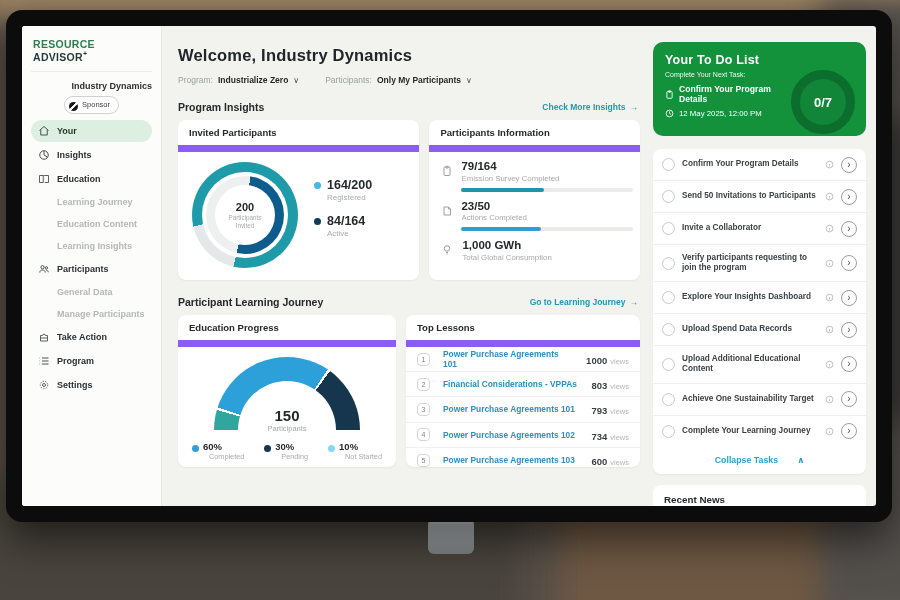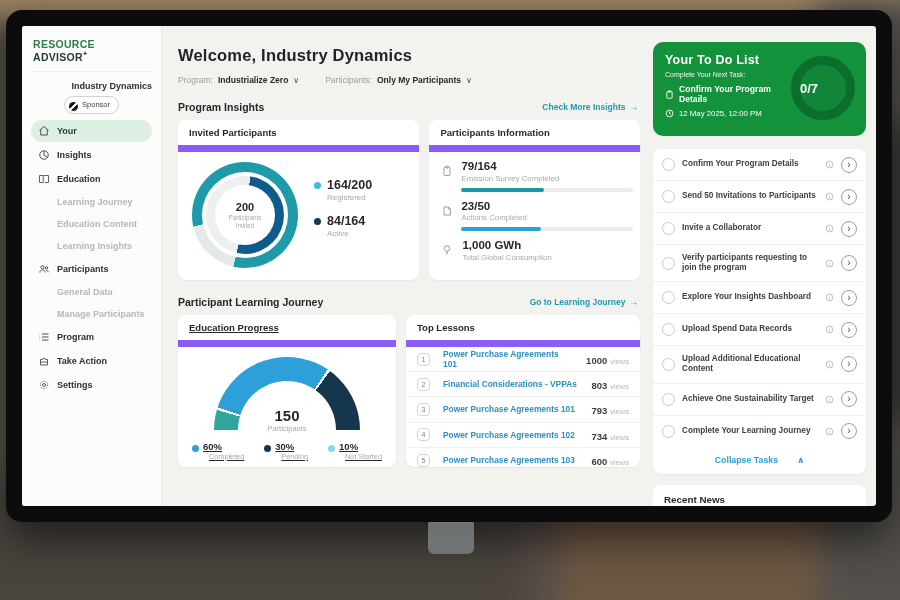--- a/index.html
+++ b/index.html
@@ -71,21 +71,21 @@
 
   .card-info { width:218px; height:160px; }
   .info-row { display:flex; gap:8px; padding:8px 12px 0 12px; }
   .info-icon { width:13px; color:#9aa09f; padding-top:3px; }
   .info-icon svg { width:12px; height:12px; }
   .info-val { font-size:11.5px; font-weight:bold; color:#26292b; line-height:1.1; }
   .info-lab { font-size:7.8px; color:#a7aaa9; margin-top:1px; }
   .bar-track { width:172px; height:4px; border-radius:2px; background:#ebebe9; margin-top:5px; }
   .bar-fill { height:4px; border-radius:2px; }
 
-  .card-edu { width:218px; height:152px; display:flex; flex-direction:column;text-decoration:underline; }
+  .card-edu { width:218px; height:152px; display:flex; flex-direction:column; }
   .gauge-wrap { position:relative; width:146px; height:76px; margin:10px auto 0 auto; overflow:hidden; }
   .gauge-arc { position:absolute; left:0; top:0; width:146px; height:146px; border-radius:50%; }
   .gauge-hole { position:absolute; left:24px; top:24px; width:98px; height:98px; border-radius:50%; background:#fff; }
   .gauge-center { position:absolute; left:0; right:0; bottom:0; text-align:center; }
   .gauge-center .cv { font-size:15px; font-weight:bold; color:#26292b; }
   .gauge-center .cl { font-size:7.5px; color:#a7aaa9; }
   .edu-legend { display:flex; justify-content:space-between; padding:8px 14px 0 14px; }
   .edu-leg-item .top { display:flex; gap:4px; align-items:center; }
   .edu-leg-item .pct { font-size:9.5px; font-weight:bold; color:#26292b; }
   .edu-leg-item .lab { font-size:7.3px; color:#a7aaa9; margin-left:17px; }
@@ -100,22 +100,22 @@
   .views-word { font-size:7.5px; color:#b4b8b6; margin-left:3px; }
 
   
   .right { width:226px; min-width:226px; padding:16px 10px 0 3px; }
   .todo-green { position:relative; background:#13913b; border-radius:10px; padding:11px 12px; height:94px; color:#fff; }
   .todo-green .t { font-size:12.5px; font-weight:bold; letter-spacing:.2px; }
   .todo-green .s { font-size:7px; margin-top:4px; opacity:.92; }
   .todo-green .task { display:flex; gap:5px; align-items:center; margin-top:6px; font-size:8.6px; font-weight:bold; width:128px; }
   .todo-green .date { display:flex; gap:5px; align-items:center; margin-top:5px; font-size:7.8px; }
   .gicon { width:9px; height:9px; min-width:9px; }
-  .ring07 { position:absolute; right:11px; top:14px; width:64px; height:64px; border-radius:50%;
-            border:9px solid #0c6e2d; display:flex; align-items:center; 
+  .ring07 { position:absolute; right:11px; top:28px; width:64px; height:64px; border-radius:50%;
+            border:9px solid #0c6e2d; display:flex; align-items:center; justify-content:center;
             font-size:13px; font-weight:bold; background:#11California863a; background:#118638; }
   .tasks-card { background:#fff; border-radius:8px; margin-top:13px; box-shadow:0 1px 2px rgba(0,0,0,.05); }
   .task-row { display:flex; align-items:center; gap:7px; padding:7.5px 9px; border-bottom:1px solid #efefec; cursor:pointer; }
   .task-check { width:13px; height:13px; min-width:13px; border:1.5px solid #c6cac8; border-radius:50%; }
   .task-label { flex:1; font-size:8.2px; font-weight:bold; color:#3c4043; line-height:1.3; }
   .task-info { width:9px; height:9px; min-width:9px; color:#b0b4b2; }
   .task-go { width:16px; height:16px; min-width:16px; border:1.2px solid #9aa09e; border-radius:50%;
              display:flex; align-items:center; justify-content:center; font-size:10px; color:#4b5052; padding-bottom:1px; }
   .collapse { display:flex; justify-content:center; gap:19px; align-items:center; padding:8px 0 9px 0;
               font-size:8.8px; font-weight:bold; color:#2b9fd2; cursor:pointer; }
@@ -193,33 +193,33 @@
           </li>
           <li class="sub">
               <span>General Data</span>
             </li>
           <li class="sub">
               <span>Manage Participants</span>
             </li>
           <li>
             <span class="nicon">
                 <svg viewBox="0 0 24 24" fill="none" stroke="currentColor" stroke-width="2">
+                  <path d="M5 9h4.2a2.8 2.8 0 1 1 5.6 0H19v11H5zM5 14h14" stroke-width="1.8"></path>
+                </svg>
+              </span>
+            <span>Take Action</span>
+          </li>
+          <li>
+            <span class="nicon">
+                <svg viewBox="0 0 24 24" fill="none" stroke="currentColor" stroke-width="2">
                   <path d="M8 6h13M8 12h13M8 18h13"></path>
                   <path d="M3.5 6h.5M3.5 12h.5M3.5 18h.5" stroke-width="2.6"></path>
                 </svg>
               </span>
             <span>Program</span>
-          </li>
-          <li>
-            <span class="nicon">
-                <svg viewBox="0 0 24 24" fill="none" stroke="currentColor" stroke-width="2">
-                  <path d="M5 9h4.2a2.8 2.8 0 1 1 5.6 0H19v11H5zM5 14h14" stroke-width="1.8"></path>
-                </svg>
-              </span>
-            <span>Take Action</span>
           </li>
           <li>
             <span class="nicon">
                 <svg viewBox="0 0 24 24" fill="none" stroke="currentColor" stroke-width="1.8">
                   <circle cx="12" cy="12" r="3"></circle>
                   <circle cx="12" cy="12" r="7.4" stroke-dasharray="2.6 2.6"></circle>
                 </svg>
               </span>
             <span>Settings</span>
           </li>

